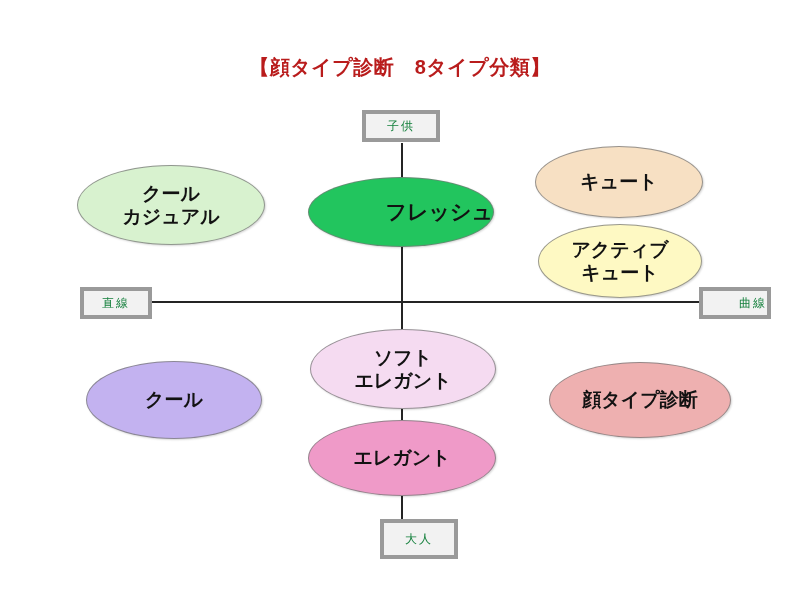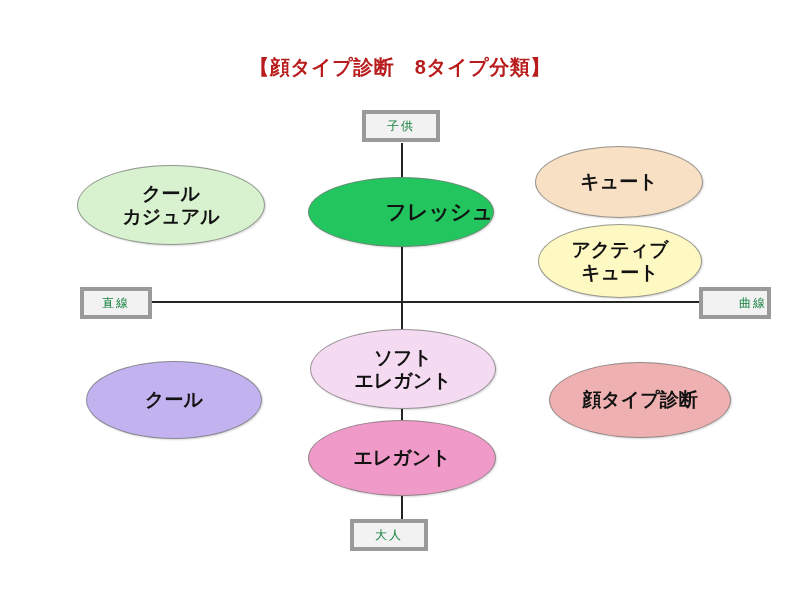--- a/index.html
+++ b/index.html
@@ -60,21 +60,21 @@
     color: #15803d;
     font-size: 12px;
     font-weight: 400;
     display: flex;
     align-items: center;
     justify-content: center;
     letter-spacing: 2px;
     white-space: nowrap;
   }
   .axis-box.top    { left: 362px; top: 110px; width: 78px; height: 32px; }
-  .axis-box.bottom { left: 350px; top: 519px; width: 78px; height: 32px; }
+  .axis-box.bottom { left: 380px; top: 519px; width: 78px; height: 40px; }
   .axis-box.left   { left: 49px;  top: 287px; width: 72px; height: 32px; margin-left: 31px; }
   .axis-box.right  { left: 699px; top: 287px; width: 72px; height: 32px; }
 
   
   .ellipse {
     position: absolute;
     box-sizing: border-box;
     border-radius: 50%;
     border: 1px solid rgba(120,120,120,0.75);
     display: flex;

